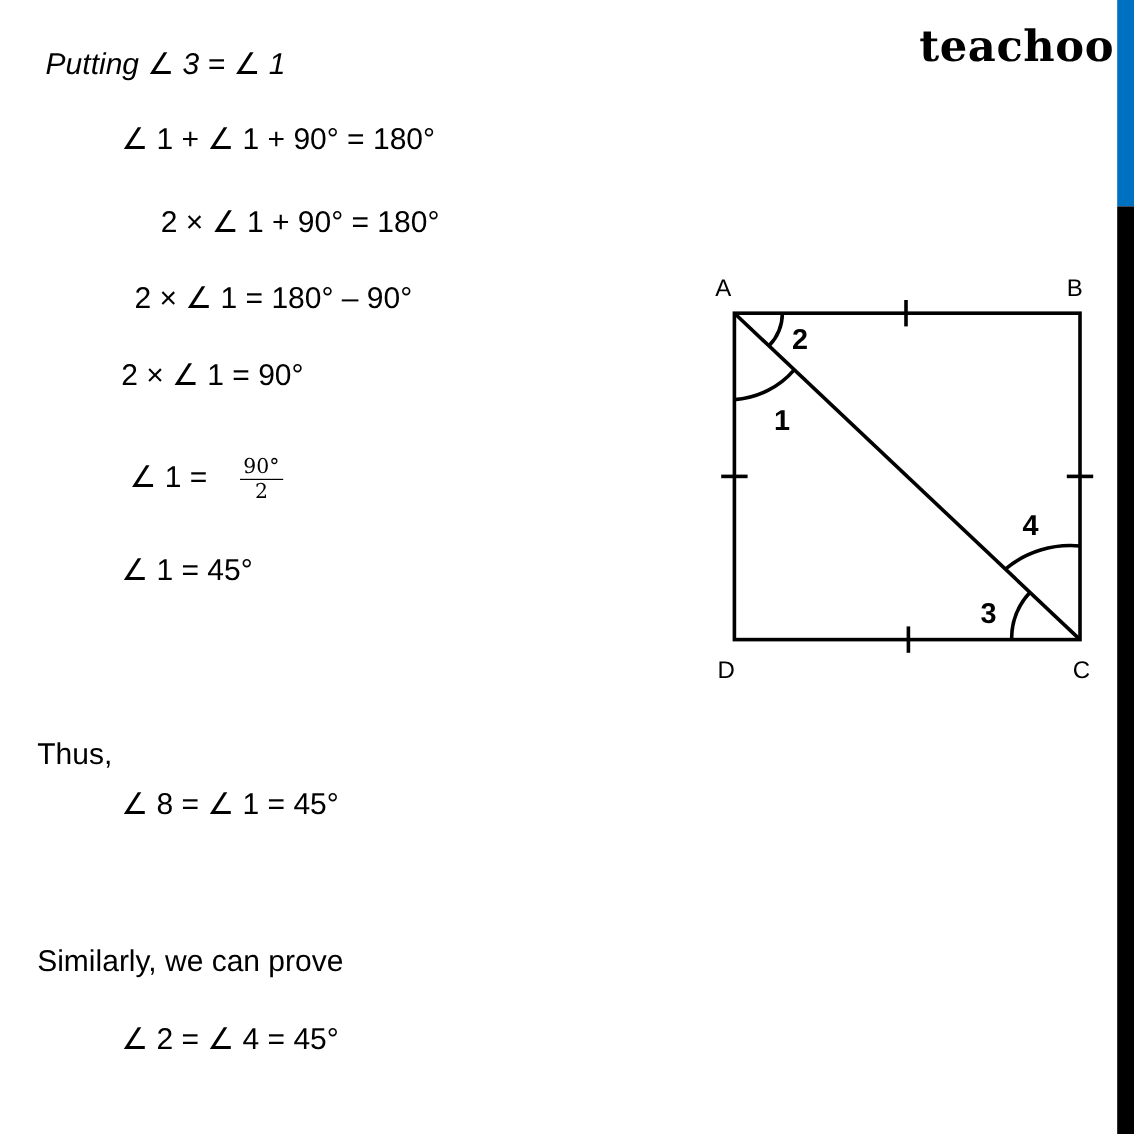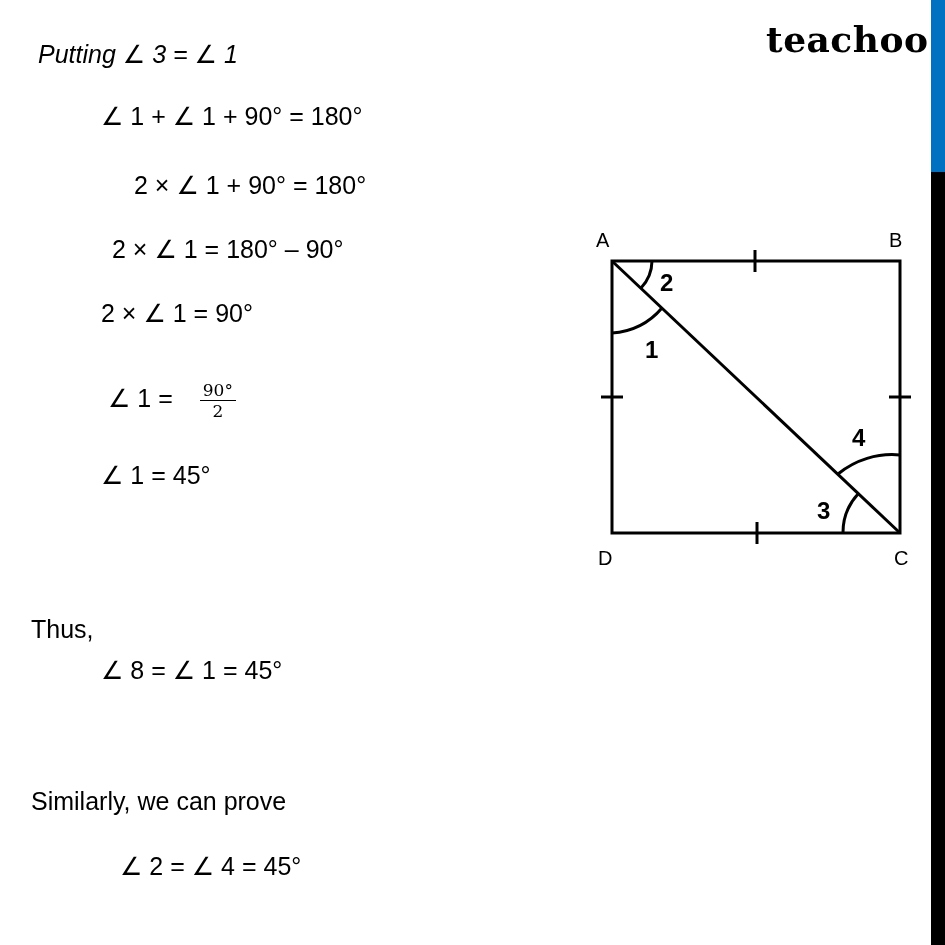--- a/index.html
+++ b/index.html
@@ -34,21 +34,21 @@
   <span>∠ 1 =</span>
   <span class="frac">
     <span class="num">90°</span>
     <span class="den">2</span>
   </span>
 </div>
 <div class="line bold" style="left:101px; top:460px;">∠ 1 = 45°</div>
 <div class="line" style="left:31px; top:590px;margin-top:24px;">Thus,</div>
 <div class="line bold" style="left:101px; top:655px;">∠ 8 = ∠ 1 = 45°</div>
 <div class="line" style="left:31px; top:786px;">Similarly, we can prove</div>
-<div class="line bold" style="left:101px; top:851px;margin-left:19px;">∠ 2 = ∠ 4 = 45°</div>
+<div class="line bold" style="left:101px; top:851px;">∠ 2 = ∠ 4 = 45°</div>
 
 <svg style="position:absolute; left:0; top:0;" width="945" height="945">
   <g stroke="#000" stroke-width="3" fill="none">
     <rect x="612" y="261" width="288" height="272"></rect>
     <line x1="612" y1="261" x2="900" y2="533"></line>
     <line x1="755" y1="250" x2="755" y2="272"></line>
     <line x1="757" y1="522" x2="757" y2="544"></line>
     <line x1="601" y1="397" x2="623" y2="397"></line>
     <line x1="889" y1="397" x2="911" y2="397"></line>
     <path d="M 652 261 A 40 40 0 0 1 641 288"></path>

